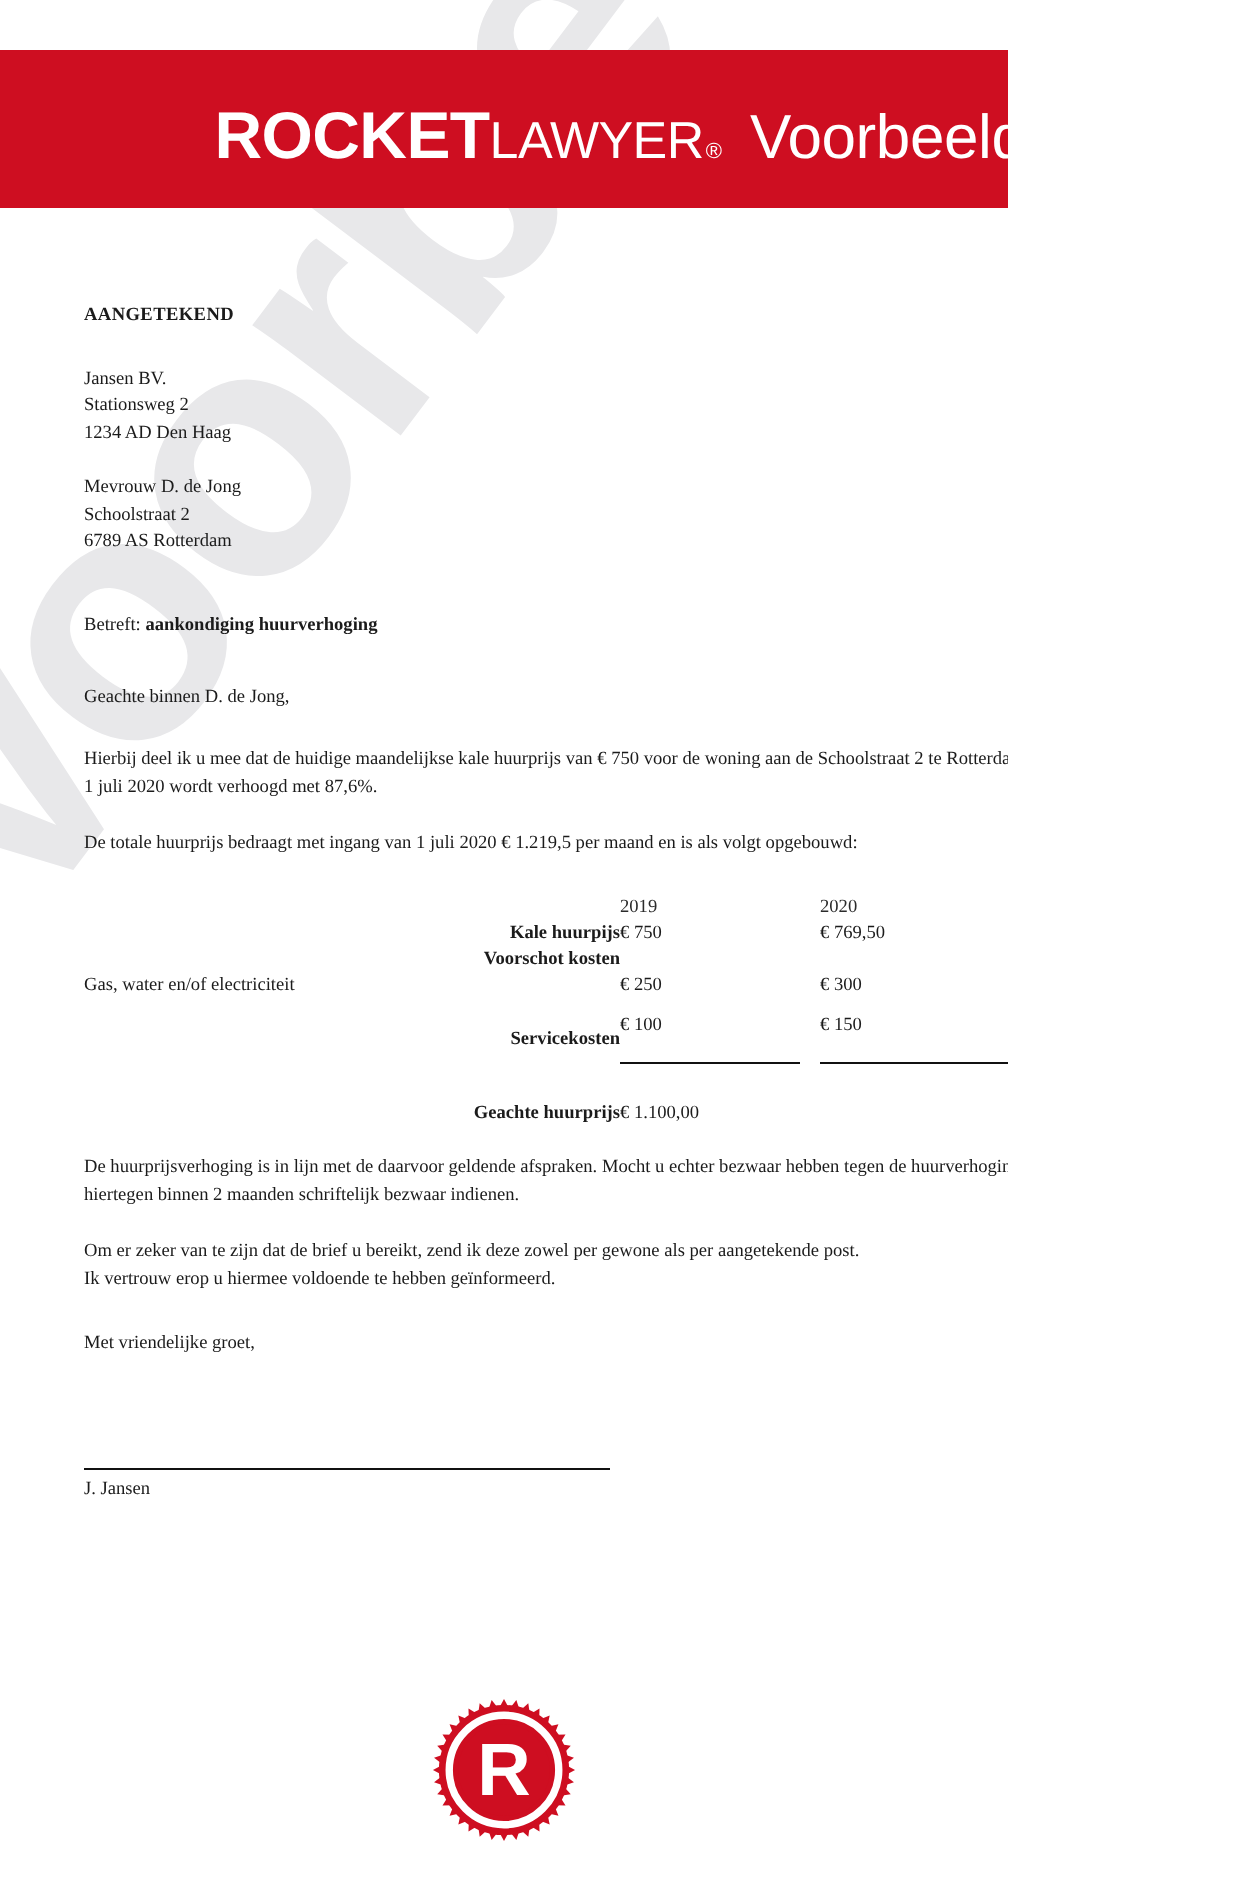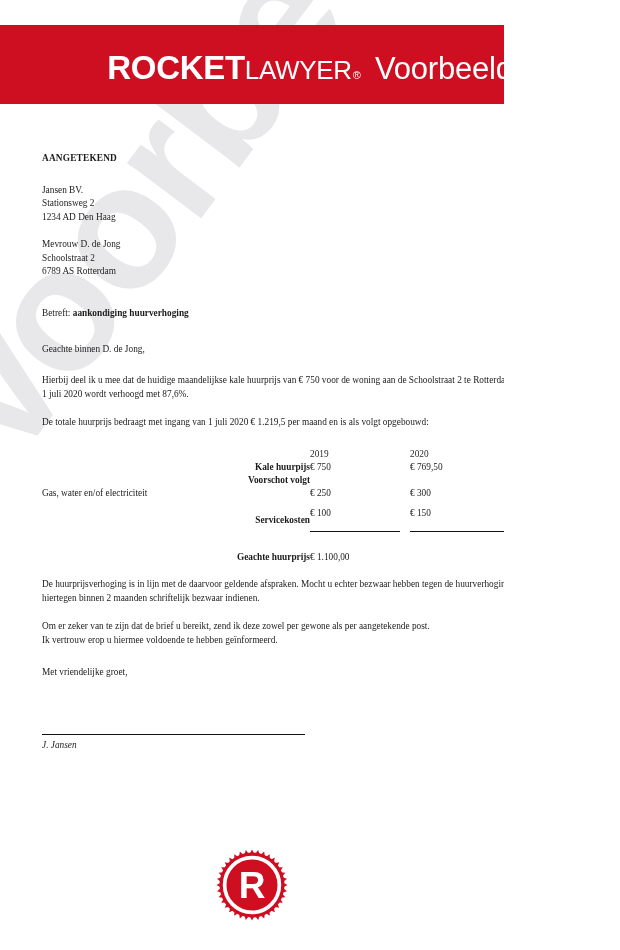--- a/index.html
+++ b/index.html
@@ -137,21 +137,21 @@
 
   .rule-cell { padding:0; }
   .rule {
     height:1px;
     background:#111111;
     margin-top:4px;
     margin-right:10px;
   }
 
   
-  #sig-area { margin-top:2px;font-style:italic; }
+  #sig-area { margin-top:2px; }
   #sig-line {
     width:263px;
     height:1px;
     background:#111111;
     margin-top:55px;
     margin-bottom:4px;
   }
   #sig-name { font-size:9.3px; }
 
   
@@ -238,21 +238,21 @@
         </tr>
 
         <tr>
           <td class="lbl">Kale huurpijs</td>
           <td class="amt">€ 750</td>
           <td class="amt">€ 769,50</td>
         </tr>
 
         <tr>
           <td>
-            <div class="lbl">Voorschot volgt</div>
+            <div class="lbl">Voorschot kosten</div>
             <div class="lbl-sub">Gas, water en/of electriciteit</div>
           </td>
           <td class="amt" style="padding-top:13px;">€ 250</td>
           <td class="amt" style="padding-top:13px;">€ 300</td>
         </tr>
 
         <tr>
           <td class="lbl" style="padding-top:13px;">Servicekosten</td>
           <td class="amt" style="padding-top:6px;margin-left:32px;">€ 100</td>
           <td class="amt" style="padding-top:6px;margin-top:40px;">€ 150</td>

